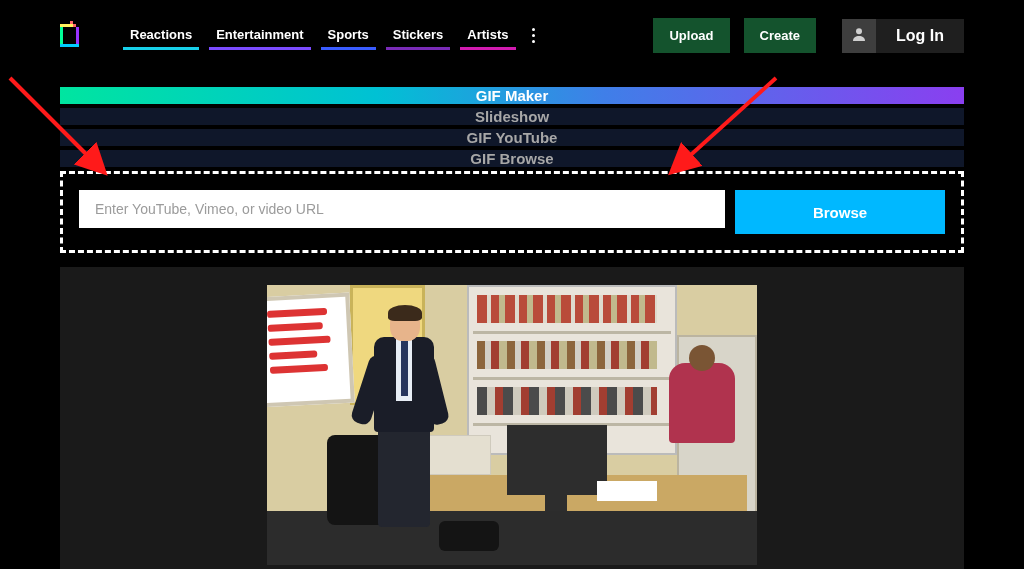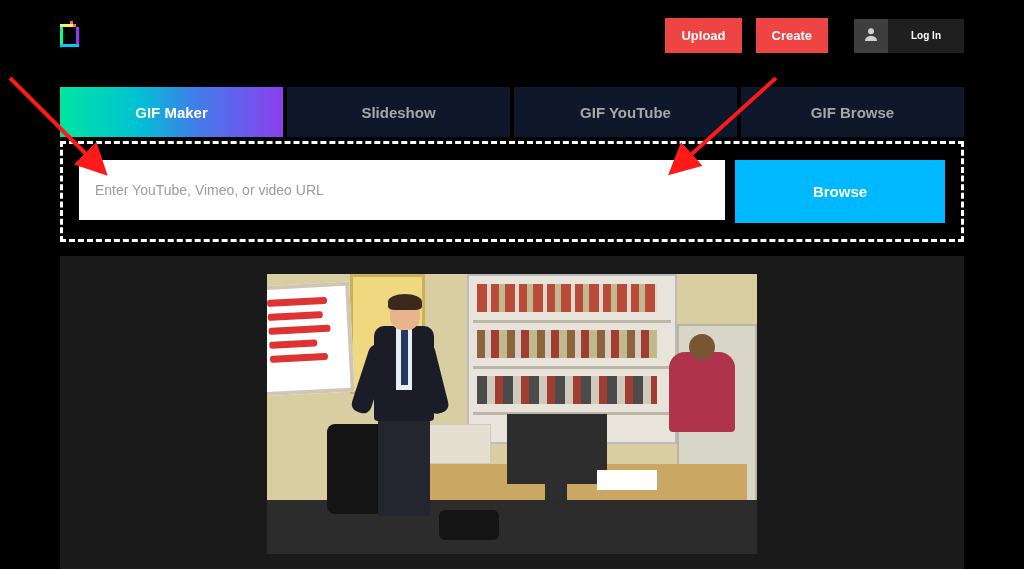--- a/index.html
+++ b/index.html
@@ -52,46 +52,47 @@
     display: flex; flex-direction: column; justify-content: center; align-items: center;
     gap: 3px; cursor: pointer;
     margin-left: 4px;
   }
   .nav-dots span { width: 3px; height: 3px; background: #fff; border-radius: 50%; }
 
   .btn {
     font-size: 13px;
     font-weight: 700;
     color: #fff;
-    background: #ef4444;
+    background: #14532d;
     border: none;
     padding: 10px 16px;
     cursor: pointer;
   }
   .btn + .btn { }
 
   .user-area { display: flex; margin-left: 12px; }
   .user-icon-box {
     width: 34px; height: 34px;
     background: #3e3e3e;
     display: flex; align-items: center; justify-content: center;
   }
   .login-box {
-    width: 76px; height: 34px;
+    width: 88px; height: 34px;
     background: #1f1f1f;
     display: flex; align-items: center; justify-content: center;
-    font-size: 10px; font-weight: 700;
+    font-size: 16px; font-weight: 700;
     cursor: pointer;
   }
 
   
   .tabs {
     display: flex;
     padding: 22px 60px 0 60px;
     gap: 4px;
+    flex-direction: column;
   }
   .tab {
     flex: 1 1 0;
     height: 50px;
     background: #0f172a;
     display: flex; align-items: center; justify-content: center;
     font-size: 15px; font-weight: 800;
     color: #a7a7a7;
     cursor: pointer;
   }
@@ -104,31 +105,31 @@
   .drop-wrap {
     margin: 4px 60px 0 60px;
     border: 3px dashed #fff;
     padding: 16px;
     display: flex;
     gap: 10px;
     position: relative;
   }
   .url-input {
     flex: 1 1 auto;
-    height: 60px;
+    height: 38px;
     background: #fff;
     border: none;
     padding: 0 16px;
     font-size: 14px;
     color: #222;
   }
   .url-input::placeholder { color: #9b9b9b; }
   .browse-btn {
     width: 210px;
-    height: 63px;
+    height: 44px;
     background: #00b8ff;
     color: #fff;
     font-size: 15px;
     font-weight: 800;
     border: none;
     cursor: pointer;
   }
 
   
   .preview-panel {
@@ -196,20 +197,32 @@
         <rect x="0" y="23" width="19" height="3" fill="#00ccff"></rect>
         <rect x="16" y="9" width="3" height="14" fill="#9933ff"></rect>
         <rect x="0" y="3" width="13" height="3" fill="#fff35c"></rect>
         <rect x="10" y="0" width="3" height="3" fill="#ff6666"></rect>
         <rect x="13" y="3" width="3" height="3" fill="#ff6666"></rect>
         <rect x="16" y="6" width="3" height="3" fill="#9933ff"></rect>
       </svg>
     </span>
   </div>
 
+  <div class="nav">
+    <div class="nav-item" style="--c:#17d0ea"><span>Reactions</span></div>
+    <div class="nav-item" style="--c:#7b4bff"><span>Entertainment</span></div>
+    <div class="nav-item" style="--c:#3a5cff"><span>Sports</span></div>
+    <div class="nav-item" style="--c:#7a2bb8"><span>Stickers</span></div>
+    <div class="nav-item" style="--c:#d21bb0"><span>Artists</span></div>
+    <div class="nav-dots">
+        <span></span>
+        <span></span>
+        <span></span>
+      </div>
+  </div>
 
   <div style="flex:1"></div>
 
   <button class="btn">Upload</button>
   <button class="btn">Create</button>
 
   <div class="user-area">
     <div class="user-icon-box">
       <span>
         <svg width="14" height="14" viewBox="0 0 14 14" fill="#d0d0d0">

